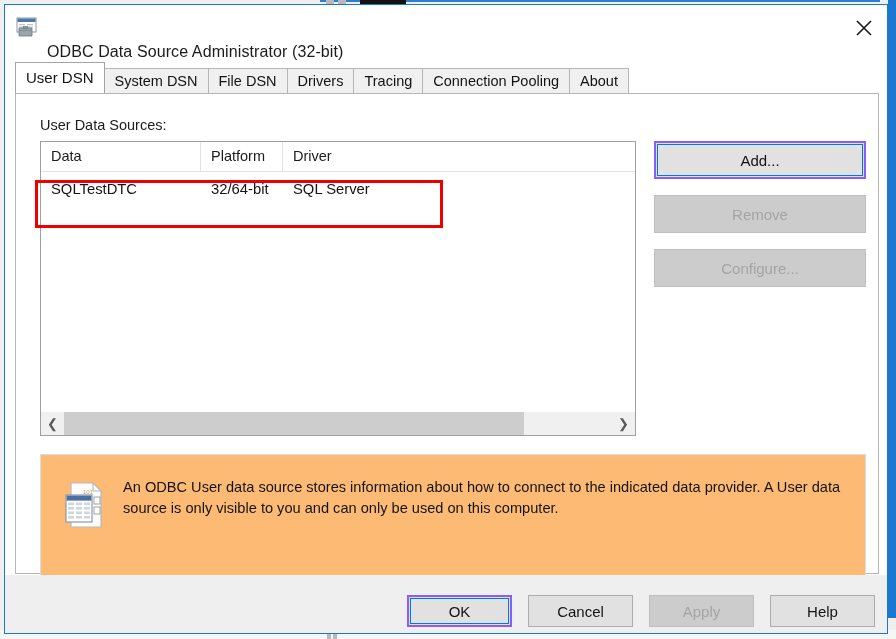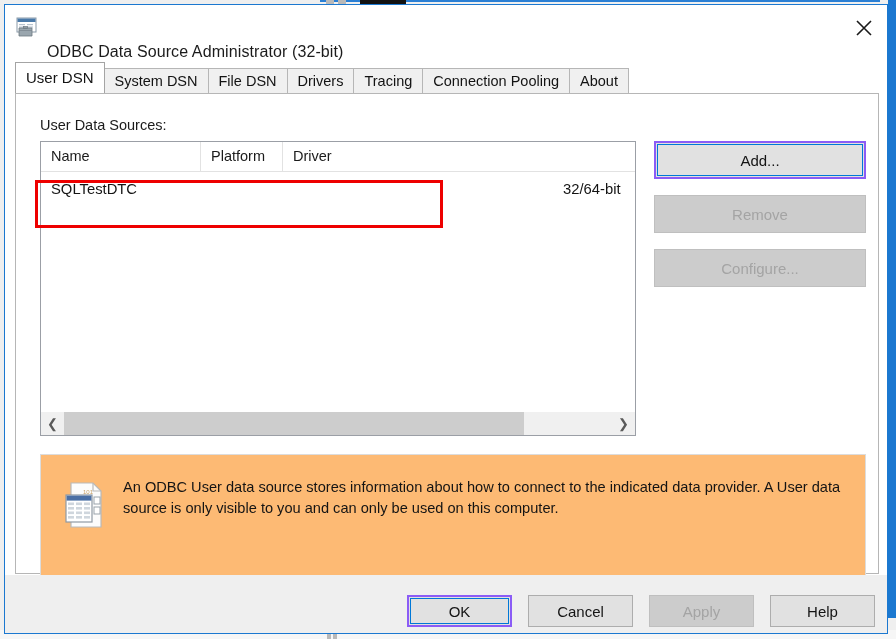--- a/index.html
+++ b/index.html
@@ -378,28 +378,29 @@
       <div class="tab">Connection Pooling</div>
       <div class="tab">About</div>
     </div>
 
     <div class="tabpage">
 
       <div class="section-label">User Data Sources:</div>
 
       <div class="listbox">
         <div class="list-header">
-          <div class="col col-name">Name</div>
+          <div class="col col-name">Data</div>
           <div class="col col-platform">Platform</div>
           <div class="col col-driver">Driver</div>
         </div>
 
         <div class="list-row">
           <div class="cell col-name">SQLTestDTC</div>
           <div class="cell col-platform">32/64-bit</div>
+          <div class="cell col-driver">SQL Server</div>
         </div>
 
         <div class="hscroll">
           <div class="arrow">❮</div>
           <div class="track">
             <div class="thumb"></div>
           </div>
           <div class="arrow">❯</div>
         </div>
       </div>

